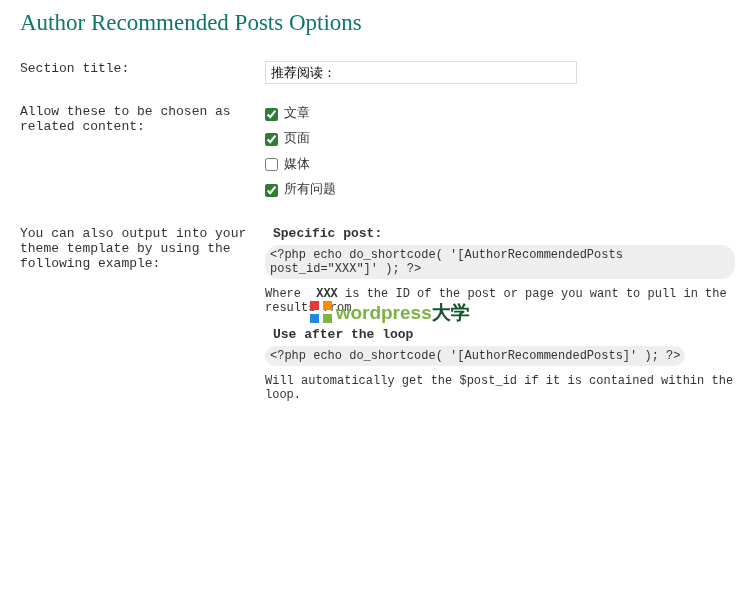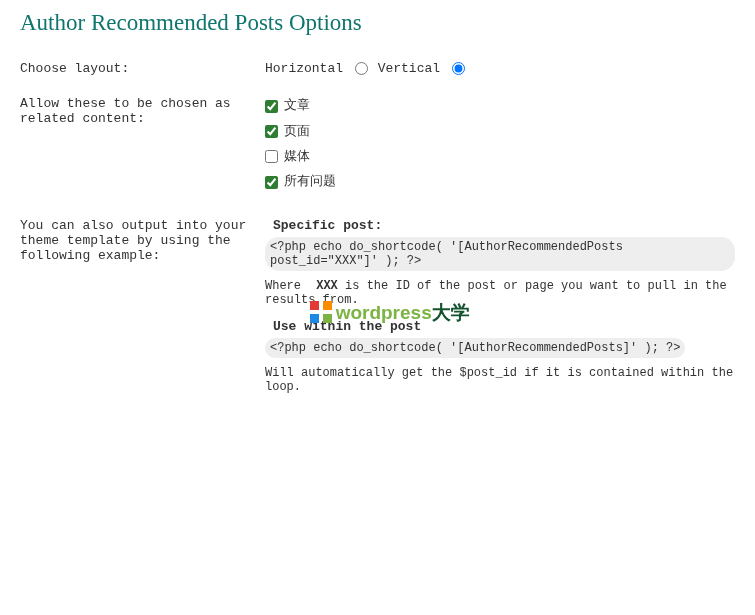--- a/index.html
+++ b/index.html
@@ -100,51 +100,48 @@
       vertical-align: middle;
     }
   </style>
 </head>
 <body>
 
 <h1>Author Recommended Posts Options</h1>
 
 <table class="form-table">
   <tbody>
+      <tr>
+    <td class="label-cell">Section title:</td>
+    <td class="field-cell">
+      <input type="text" value="推荐阅读：" style="">
+    </td>
+  </tr>
 
 
 
-  <tr>
-    <td class="label-cell">Choose layout:</td>
-    <td class="field-cell">
-      <span class="radio-label">Horizontal</span>
-      <input type="radio" name="layout" style="">
-      <span class="radio-label">Vertical</span>
-      <input type="radio" name="layout" checked="" style="">
-    </td>
-  </tr>
 
   <tr>
     <td class="label-cell">Allow these to be chosen as related content:</td>
     <td class="field-cell">
       <div class="checkbox-row"><input type="checkbox" checked="" style=""><span class="checkbox-label">文章</span></div>
       <div class="checkbox-row"><input type="checkbox" checked="" style=""><span class="checkbox-label">页面</span></div>
       <div class="checkbox-row"><input type="checkbox" style=""><span class="checkbox-label">媒体</span></div>
       <div class="checkbox-row"><input type="checkbox" checked="" style=""><span class="checkbox-label">所有问题</span></div>
     </td>
   </tr>
 
 
   <tr>
     <td class="label-cell">You can also output into your theme template by using the following example:</td>
     <td class="field-cell">
       <div class="bold">Specific post:</div>
       <div class="code-block">&lt;?php echo do_shortcode( '[AuthorRecommendedPosts post_id="XXX"]' ); ?&gt;</div>
       <div class="desc"><span>Where </span><span class="bold">XXX</span><span> is the ID of the post or page you want to pull in the results from.</span></div>
-      <div class="bold">Use within the post</div>
+      <div class="bold">Use after the loop</div>
       <div class="code-block">&lt;?php echo do_shortcode( '[AuthorRecommendedPosts]' ); ?&gt;</div>
       <div class="desc">Will automatically get the $post_id if it is contained within the loop.</div>
     </td>
   </tr>
 </tbody>
   </table>
 
 <div class="watermark">
   <span class="logo-x">
     <svg width="22" height="22" viewBox="0 0 22 22">

